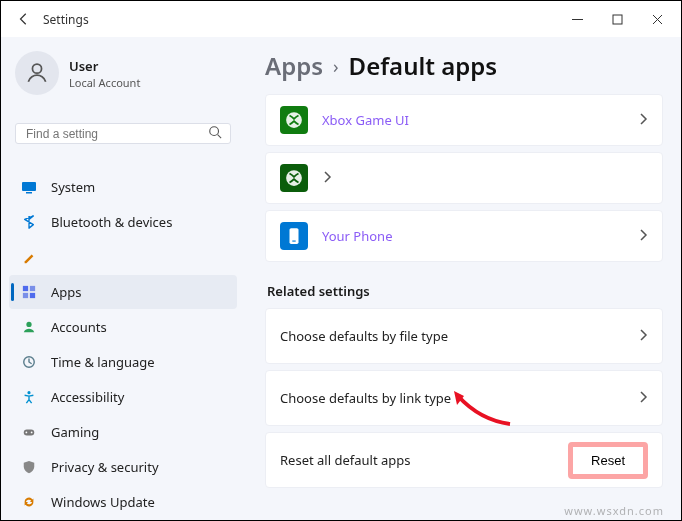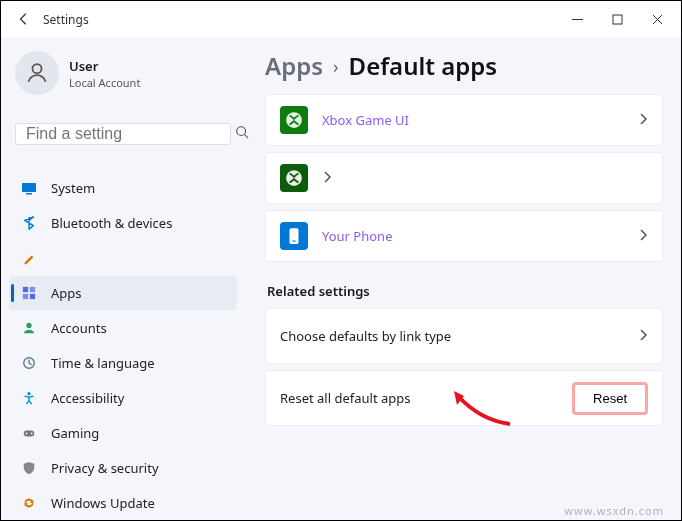--- a/index.html
+++ b/index.html
@@ -57,21 +57,21 @@
     height: 30px;
     background: #fff;
     border: 1px solid #dcdfe8;
     border-radius: 3px;
     display:flex;
     align-items:center;
     padding: 0 8px;
   }
   .searchbox input {
     border: none; outline: none; flex:1;
-    font-size: 16px; background: transparent; color:#555;
+    font-size: 12px; background: transparent; color:#555;
   }
   .searchbox .sicon { color:#555; }
   .navlist { margin-top: 6px; display:flex; flex-direction:column; }
   .navitem {
     display:flex; align-items:center;
     height: 34px;
     padding: 0 10px 0 12px;
     border-radius: 4px;
     gap: 14px;
     font-size: 13px;
@@ -132,21 +132,21 @@
     display:flex;
     align-items:center;
     padding:0 14px;
     margin-bottom:6px;
     gap:14px;
   }
   .card2 .clabel { flex:1; font-size:13px; color:#222; }
   .card2 .cchevron { color:#555; }
   .resetbtn {
     background:#fff;
-    border:3px solid #fca5a5;
+    border:5px solid #fca5a5;
     border-radius:4px;
     padding: 6px 18px;
     font-size:13px;
   }
   .arrow-annot {
     position:absolute;
     left: 450px; top: 390px;
     pointer-events:none;
   }
   .watermark {
@@ -341,20 +341,26 @@
           </svg>
       </div>
       <div class="clabel">Your Phone</div>
       <div class="cchevron"><svg width="10" height="12" viewBox="0 0 8 12">
             <path d="M2 1l5 5-5 5" fill="none" stroke="currentColor" stroke-width="1.5"></path>
           </svg></div>
     </div>
 
     <div class="section-title">Related settings</div>
 
+    <div class="card2">
+      <div class="clabel">Choose defaults by file type</div>
+      <div class="cchevron"><svg width="10" height="12" viewBox="0 0 8 12">
+            <path d="M2 1l5 5-5 5" fill="none" stroke="currentColor" stroke-width="1.5"></path>
+          </svg></div>
+    </div>
 
     <div class="card2">
       <div class="clabel">Choose defaults by link type</div>
       <div class="cchevron"><svg width="10" height="12" viewBox="0 0 8 12">
             <path d="M2 1l5 5-5 5" fill="none" stroke="currentColor" stroke-width="1.5"></path>
           </svg></div>
     </div>
 
     <div class="card2">
       <div class="clabel">Reset all default apps</div>

